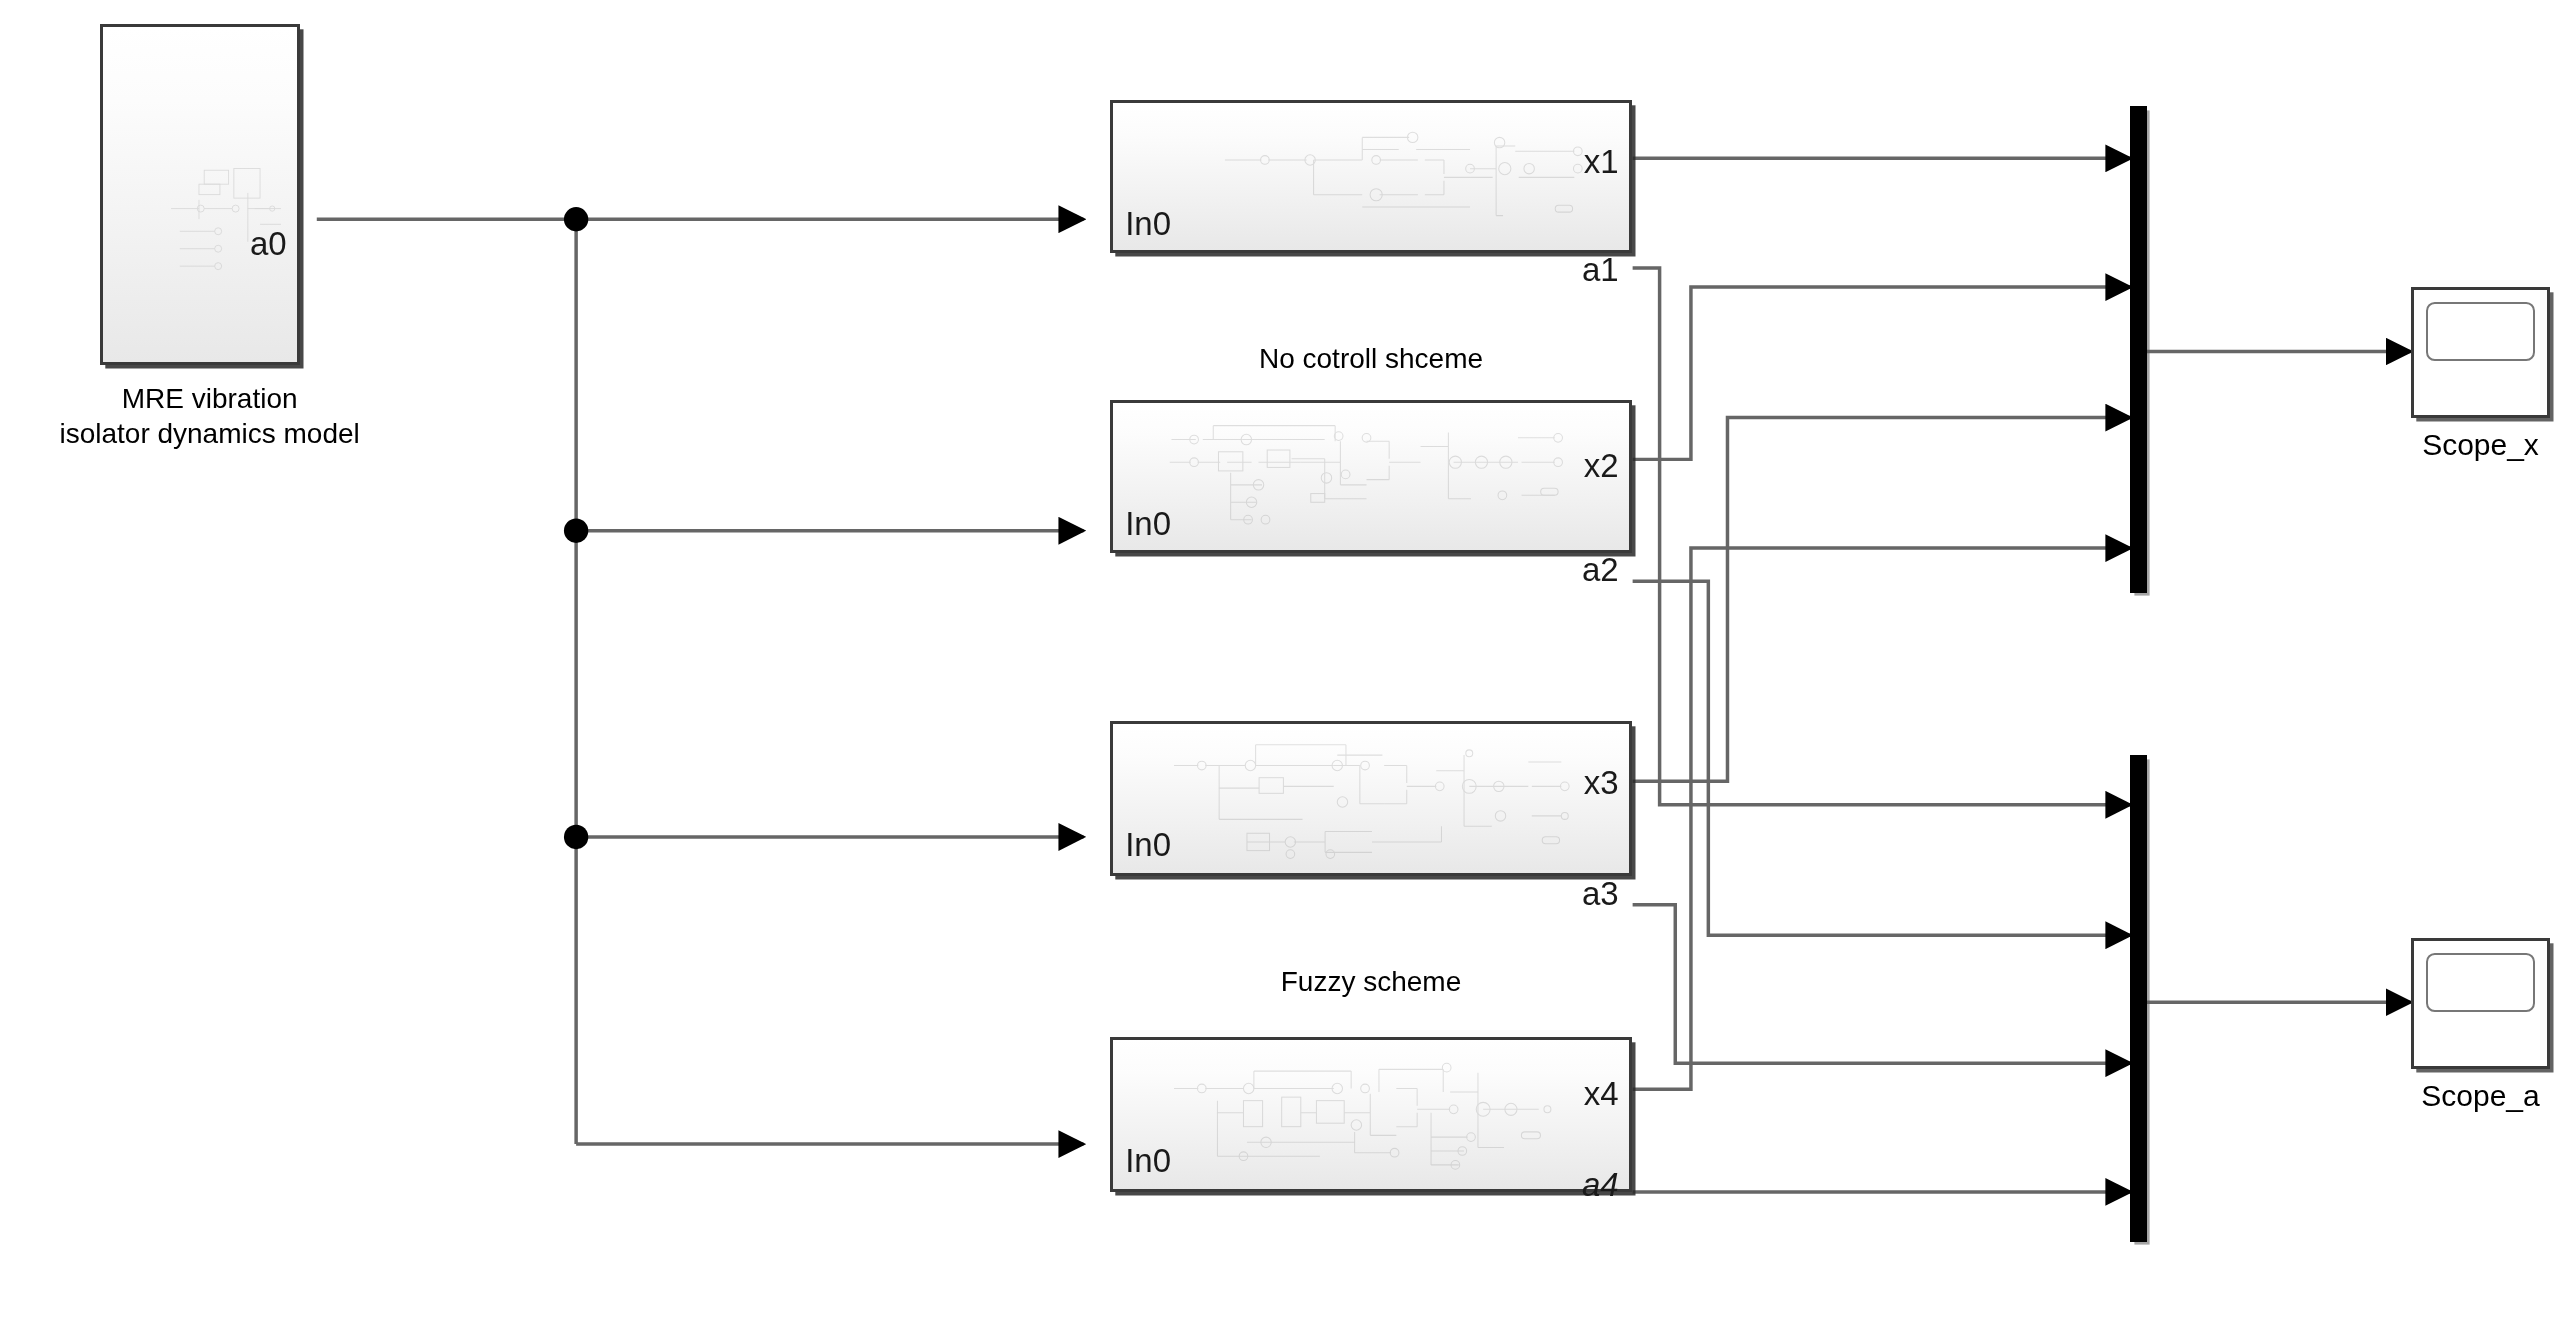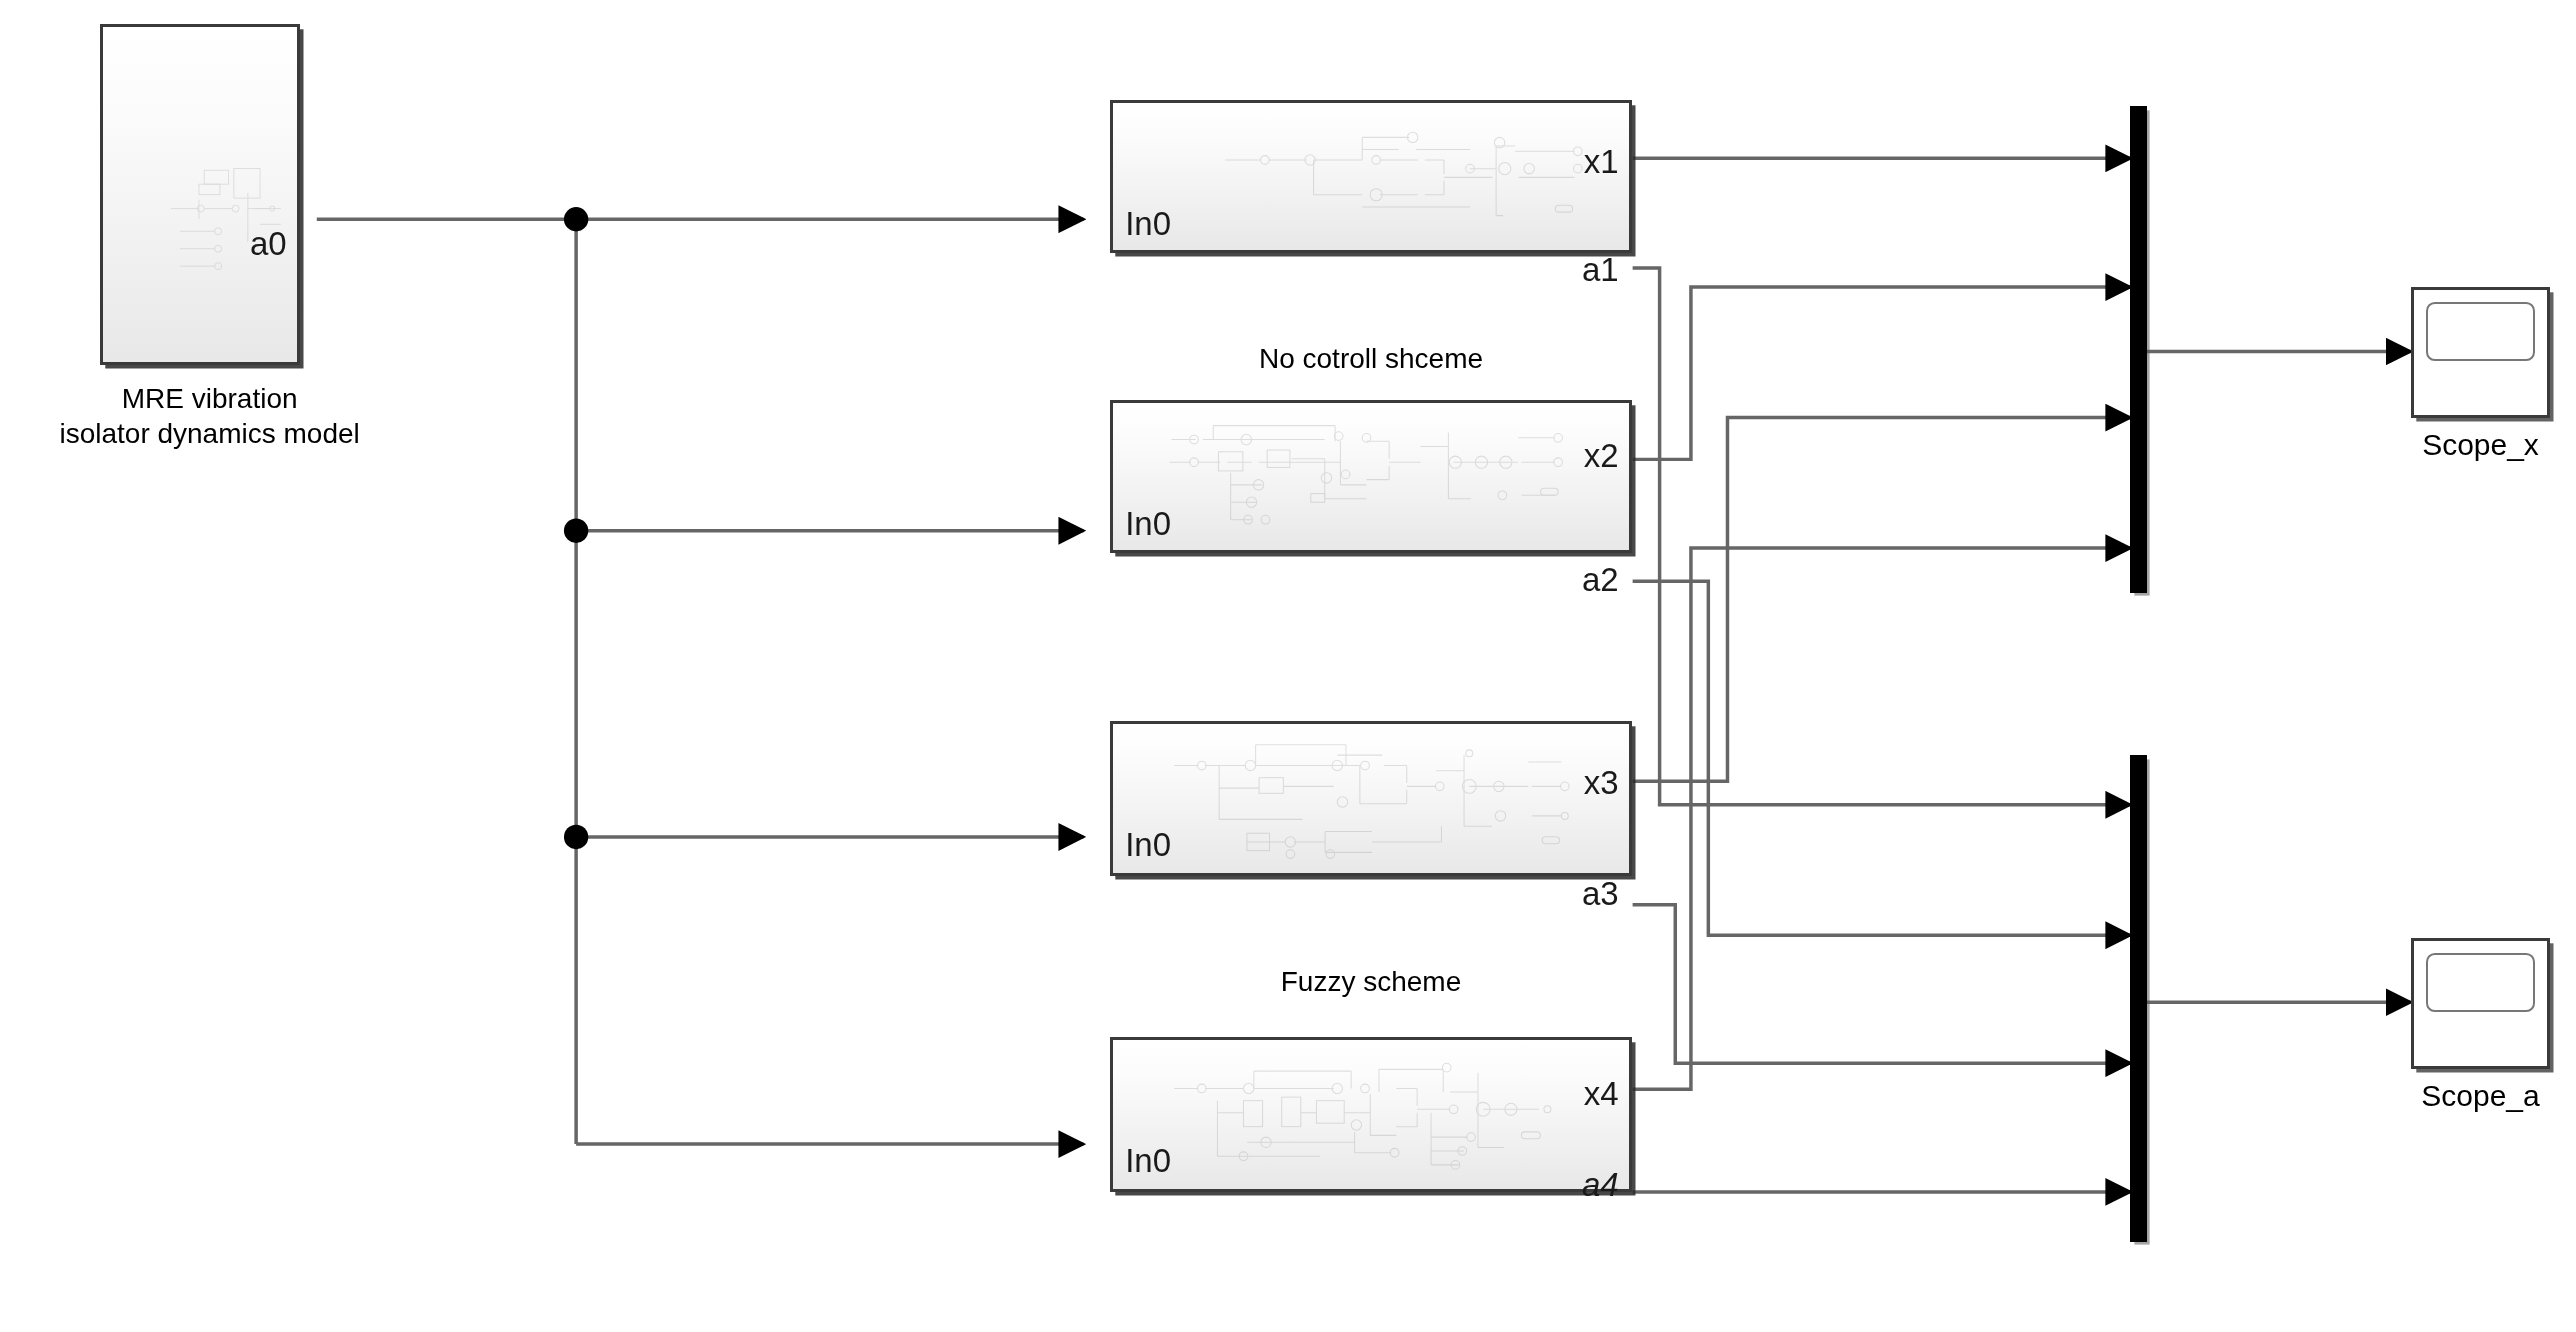--- a/index.html
+++ b/index.html
@@ -224,22 +224,22 @@
           <circle cx="368" cy="54" r="7"></circle>
         <circle cx="396" cy="54" r="7"></circle>
           <circle cx="456" cy="26" r="5"></circle>
         <circle cx="456" cy="54" r="5"></circle>
           <circle cx="392" cy="92" r="5"></circle>
         <rect x="436" y="84" width="20" height="8" rx="4"></rect>
         <rect x="172" y="90" width="16" height="10"></rect>
       </g>
     </svg>
     <span class="port-label port-in" style="top:104px;">In0</span>
-    <span class="port-label port-out" style="top:36px;text-align:center;">x2</span>
-    <span class="port-label port-out" style="top:160px;text-align:right;">a2</span>
+    <span class="port-label port-out" style="top:46px;text-align:center;">x2</span>
+    <span class="port-label port-out" style="top:150px;text-align:right;">a2</span>
   </div>
 
   <div class="sl-block" style="left:1110px; top:721px; width:522px; height:155px;">
     <svg class="thumb" style="left:50px; top:12.2px; width:418px; height:132px;" viewBox="0 0 480 152">
       <g stroke="#9a9a9a" stroke-width="1.2" fill="none">
         <path d="M12 34 H40 M48 34 H94 M106 34 H196 M106 10 V34 M106 10 H210 M210 10 V34"></path>
         <path d="M64 34 V96 M64 96 H160 M64 60 H110"></path>
         <rect x="110" y="48" width="28" height="18"></rect>
         <path d="M138 58 H196 M196 34 H226 M226 34 V78 M226 78 H254"></path>
         <path d="M254 34 H280 M254 78 H280 M280 34 V54 M280 78 V62 M280 58 H314"></path>

